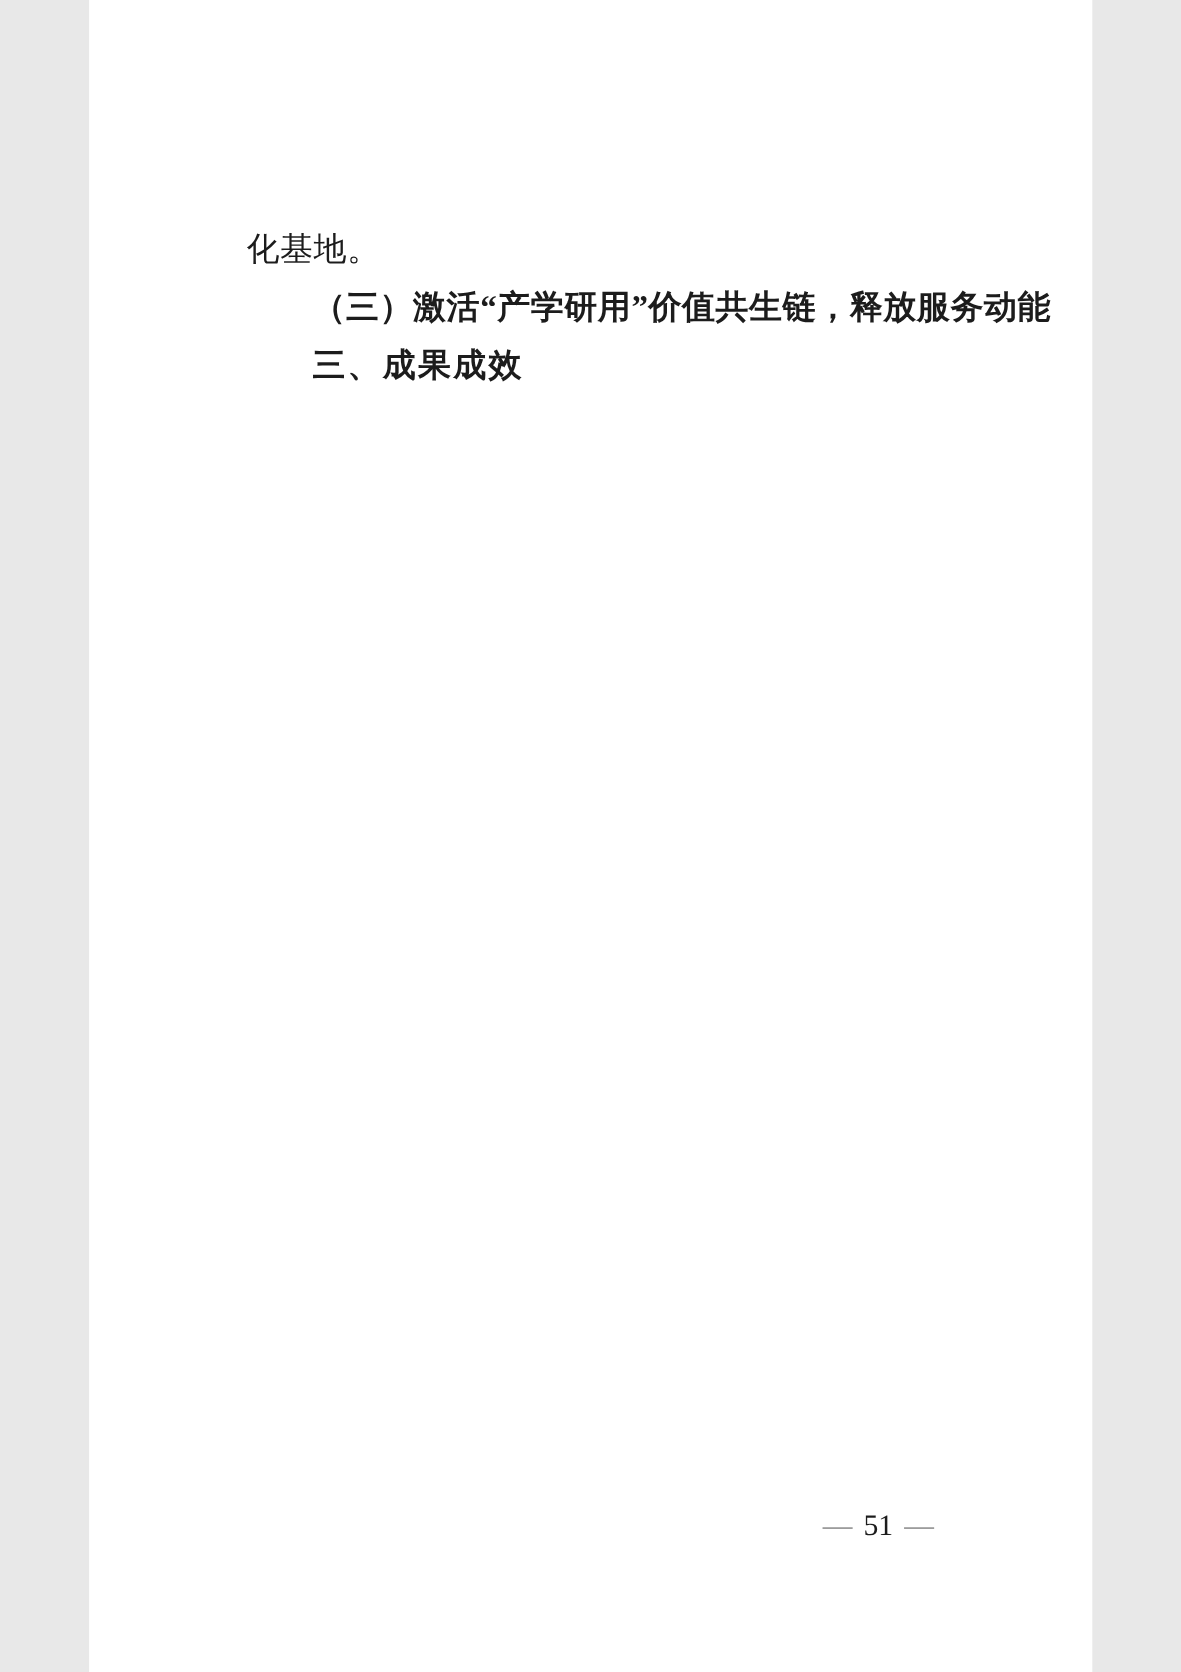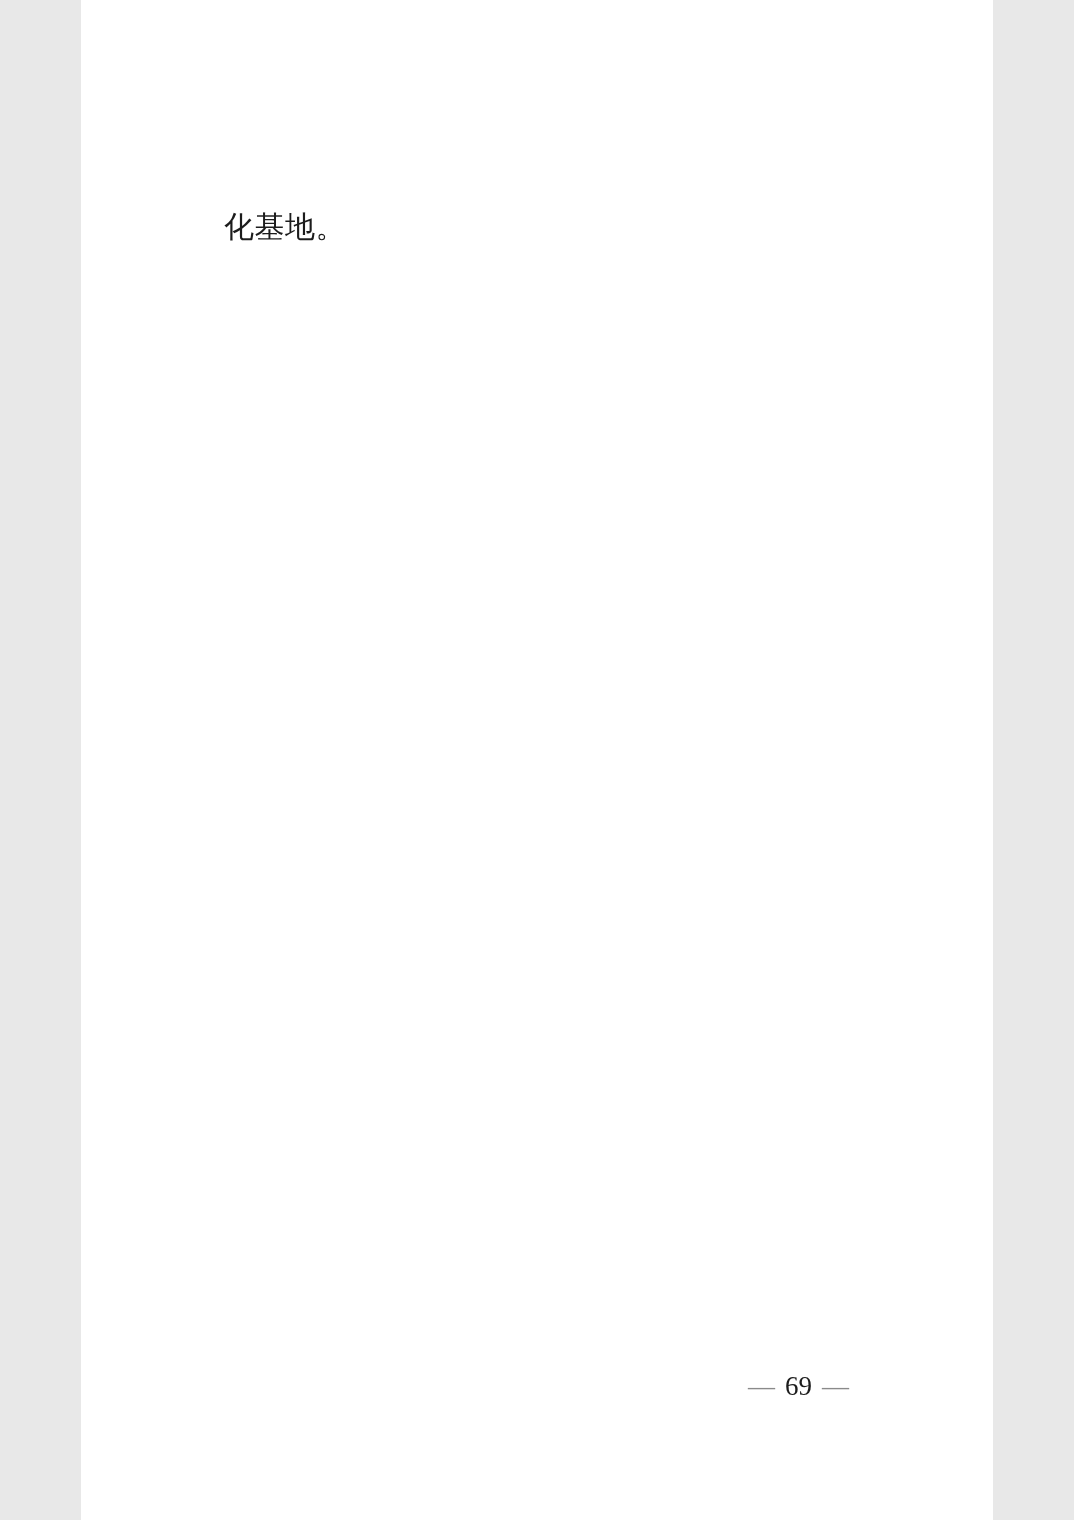--- a/index.html
+++ b/index.html
@@ -64,22 +64,24 @@
   }
 </style>
 </head>
 <body>
 
 <div class="page">
 
   <div class="content">
     <p class="continuation">化基地。</p>
 
+    <p class="heading-kaiti">（三）激活“产学研用”价值共生链，释放服务动能</p>
 
 
+    <p class="heading-hei">三、成果成效</p>
 
   </div>
 
   <div class="footer">
-    <span class="dash">—</span><span>69</span><span class="dash">—</span>
+    <span class="dash">—</span><span>51</span><span class="dash">—</span>
   </div>
 
 </div>
 
 </body></html>

